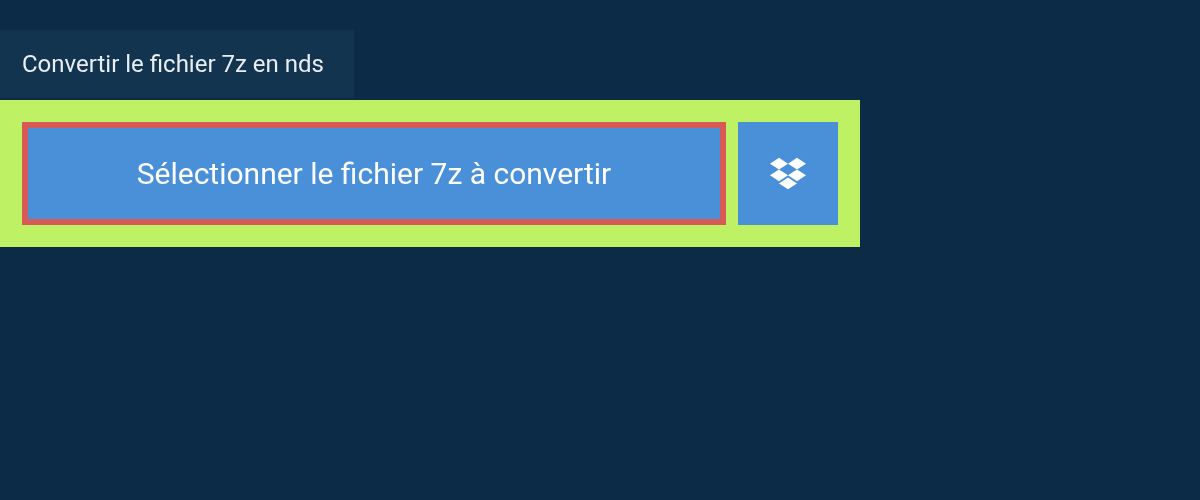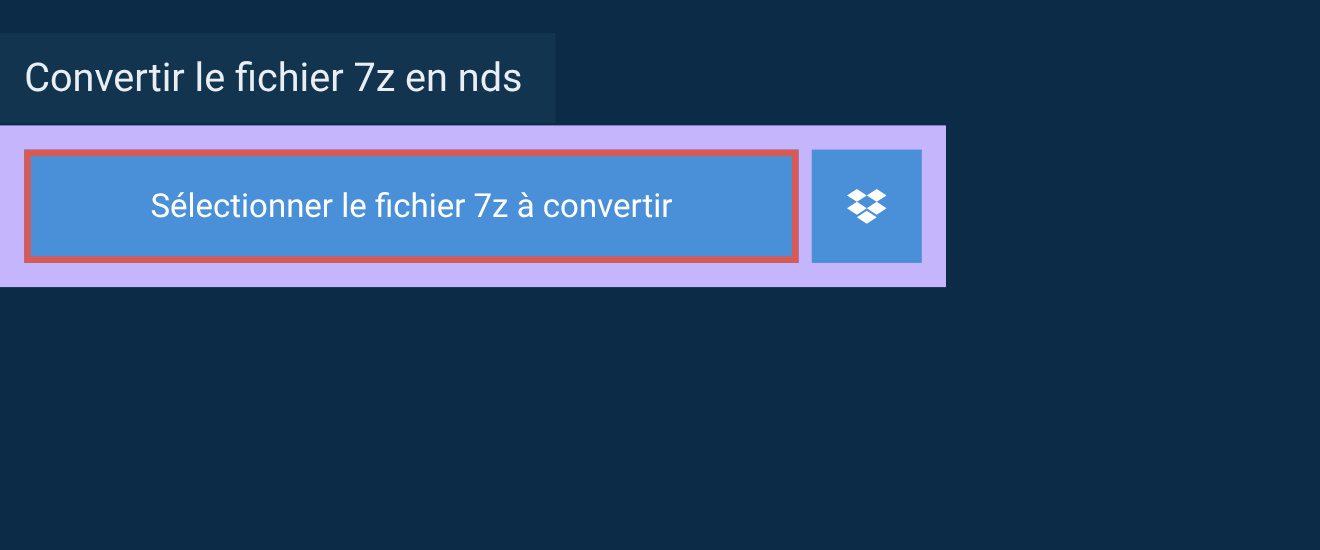--- a/index.html
+++ b/index.html
@@ -15,25 +15,25 @@
       overflow: hidden;
     }
     .header-tab {
       background-color: #12344f;
       display: inline-block;
       padding: 20px 30px 20px 22px;
       margin-top: 30px;
     }
     .header-title {
       color: #e8eef4;
-      font-size: 36px;
+      font-size: 24px;
       font-weight: 400;
     }
     .upload-panel {
-      background-color: #c4b5fd;
+      background-color: #bef264;
       margin-top: 2px;
       padding: 22px;
       width: 860px;
       display: flex;
       gap: 12px;
       align-items: stretch;
     }
     .select-button {
       background-color: #4990d9;
       border: 6px solid #d85a56;

